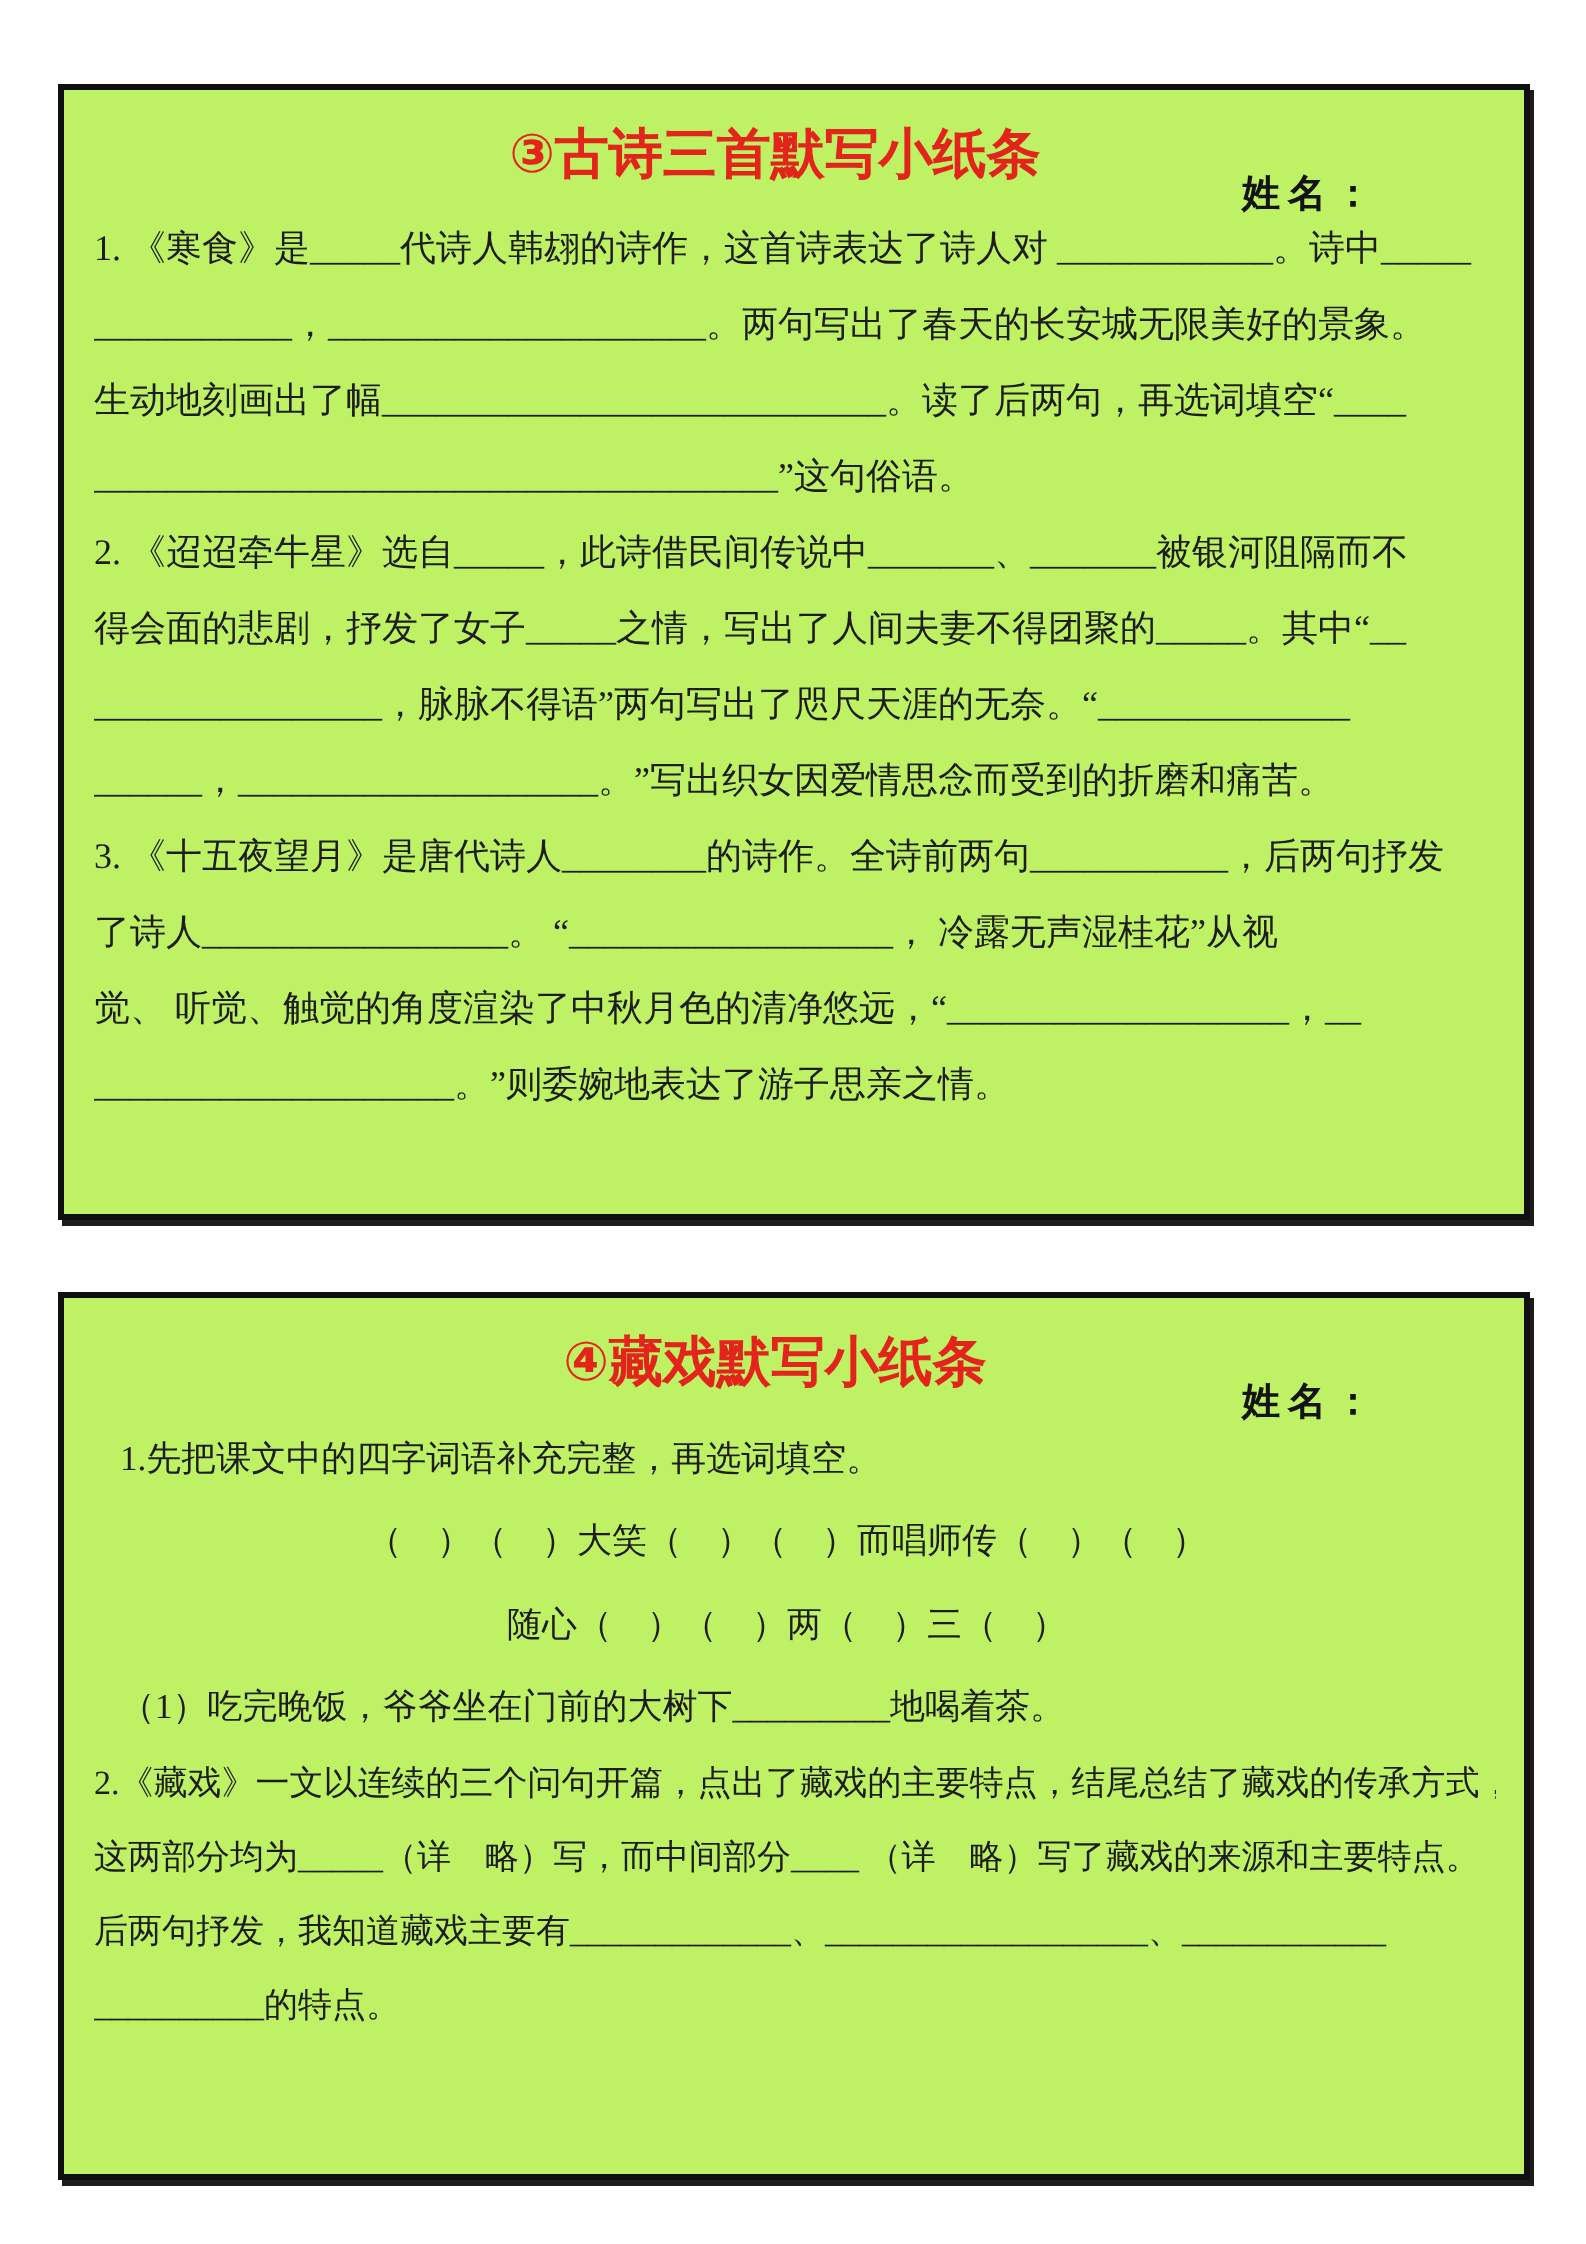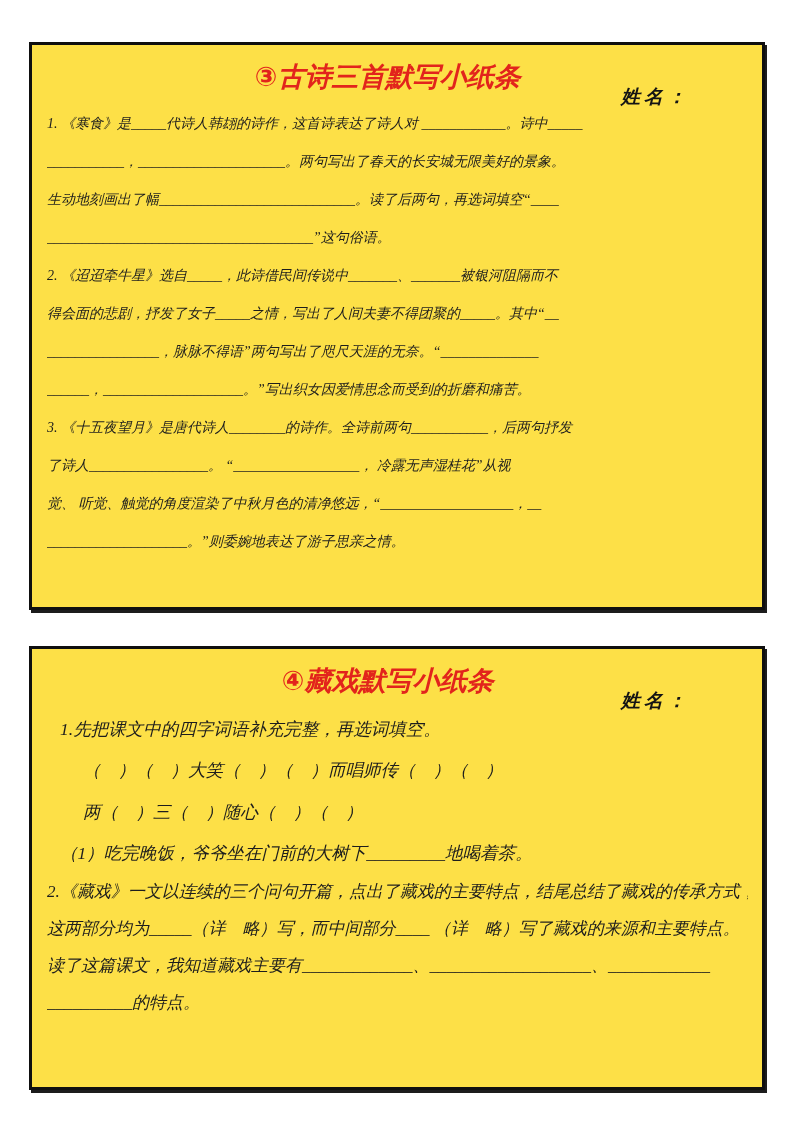--- a/index.html
+++ b/index.html
@@ -2,45 +2,44 @@
 <html><head>
 <meta charset="utf-8">
 <style>
   html,body{margin:0;padding:0;}
   body{
     width:793px;height:1122px;background:#ffffff;
     font-family:"Liberation Serif","DejaVu Serif",serif;
     color:#1d1d1d;overflow:hidden;
   }
   .card{
-    box-sizing:border-box;width:736px;margin-left:29px;background:#fde047;
+    box-sizing:border-box;width:736px;margin-left:29px;background:#bef264;
     border:3px solid #0f0f0f;box-shadow:2px 3px 0 #1c1c1c;
     padding:12px 14px 0 15px;
-    font-style:italic;
   }
   .card-poems{margin-top:42px;height:568px;}
   .card-opera{margin-top:36px;height:444px;}
   .card-header{display:flex;align-items:center;height:40px;margin-bottom:8px;}
   .header-spacer{width:165px;}
   .card-title{
     flex:1;text-align:center;
     font-family:"Liberation Sans","DejaVu Sans",sans-serif;
     font-weight:bold;font-size:27px;color:#e2241c;
   }
   .name-label{
     width:185px;text-align:center;
     font-family:"Liberation Sans","DejaVu Sans",sans-serif;
     font-weight:bold;font-size:19px;color:#141414;letter-spacing:4px;margin-top:40px;
   }
   .line{white-space:nowrap;overflow:hidden;}
-  .card-poems .line{font-size:14px;line-height:38px;}
+  .card-poems .line{font-size:18px;line-height:38px;}
   .card-opera .intro .line,
   .card-opera .subs .line{font-size:17.5px;line-height:40px;margin-left:13px;}
   .word-row{
-    display:flex;justify-content:flex-start;
+    display:flex;justify-content:center;
     padding:0 44px 0 36px;font-size:17.5px;line-height:42px;
   }
   .word-item{white-space:nowrap;}
   .card-opera .q2 .line{font-size:17px;line-height:37px;}
 </style>
 </head>
 <body>
 
 <div>
 
@@ -78,27 +77,27 @@
     </header>
     <div class="intro">
       <div class="line">1.先把课文中的四字词语补充完整，再选词填空。</div>
     </div>
     <div class="word-row">
         <div class="word-item">（　）（　）大笑</div>
         <div class="word-item">（　）（　）而唱</div>
         <div class="word-item">师传（　）（　）</div>
       </div>
     <div class="word-row">
+        <div class="word-item">随心（　）（　）</div>
         <div class="word-item">两（　）三（　）</div>
-        <div class="word-item">随心（　）（　）</div>
       </div>
     <div class="subs">
         <div class="line">（1）吃完晚饭，爷爷坐在门前的大树下_________地喝着茶。</div>
       </div>
     <div class="q2">
         <div class="line">2.《藏戏》一文以连续的三个问句开篇，点出了藏戏的主要特点，结尾总结了藏戏的传承方式，</div>
         <div class="line">这两部分均为_____（详　略）写，而中间部分____ （详　略）写了藏戏的来源和主要特点。</div>
-        <div class="line">读了这篇课文，我知道藏戏主要有_____________、___________________、____________</div>
+        <div class="line">后两句抒发，我知道藏戏主要有_____________、___________________、____________</div>
         <div class="line">__________的特点。</div>
       </div>
   </section>
 
 </div>
 
 </body></html>

